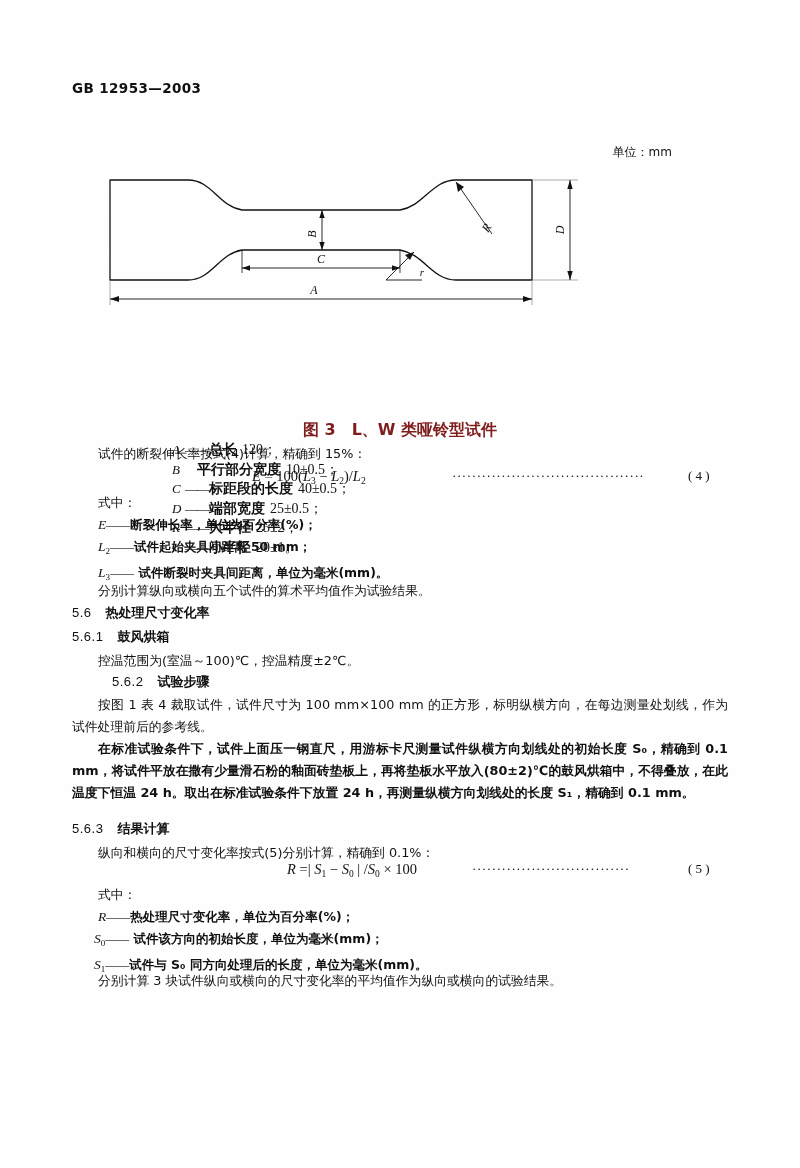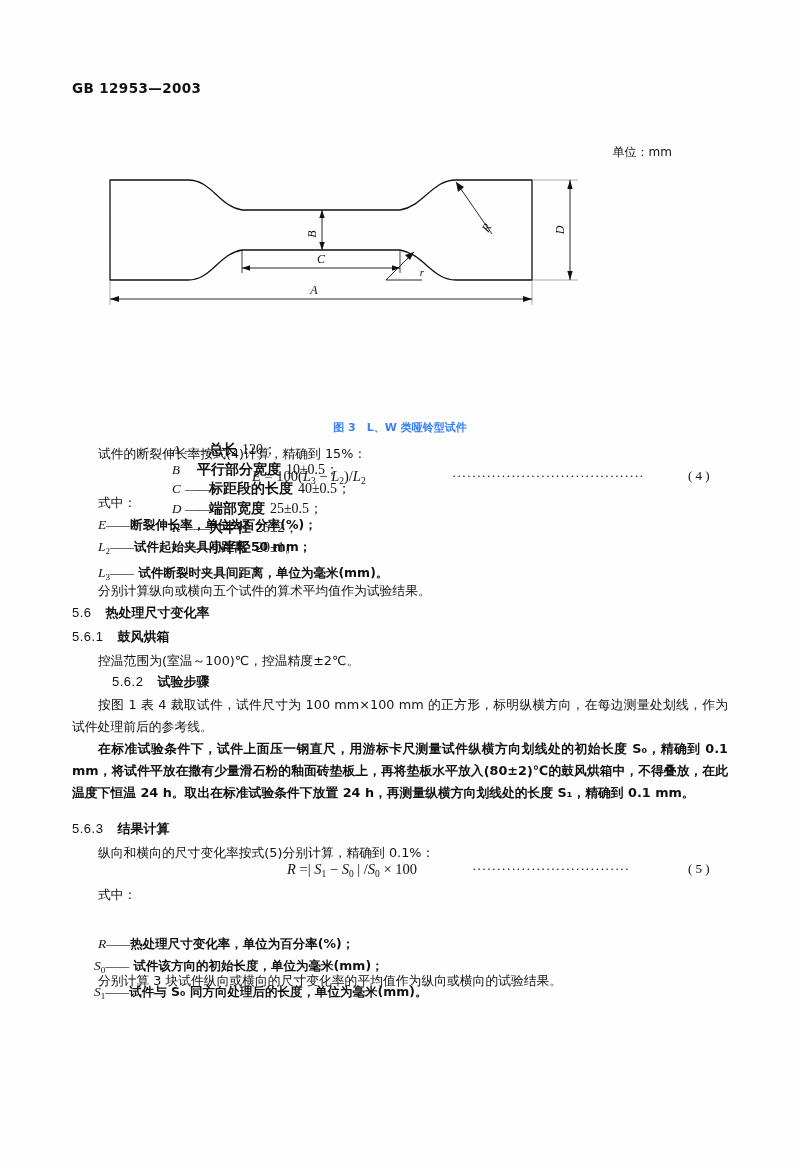--- a/index.html
+++ b/index.html
@@ -91,22 +91,22 @@
 
   
   .fig-caption {
     position: absolute;
     top: 420px;
     left: 0;
     width: 800px;
     text-align: center;
     font-family: "DejaVu Sans", "Liberation Sans", sans-serif;
     font-weight: bold;
-    font-size: 11px;
-    color: #3b82f6;
+    font-size: 16px;
+    color: #7f1d1d;
   }
 
   
   .body-text {
     position: absolute;
     left: 72px;
     width: 656px;
     font-family: "DejaVu Sans", "Liberation Sans", sans-serif;
     font-size: 12.8px;
     line-height: 22px;
@@ -352,21 +352,21 @@
       <i>R</i> =| <i>S</i><sub>1</sub> − <i>S</i><sub>0</sub> | /<i>S</i><sub>0</sub> × 100
     </span>
     <span class="formula-dots" style="left:400px;">
       ································
     </span>
     <span class="formula-no" style="left:616px;">( 5 )</span>
   </div>
 
   <div class="body-text indent" style="top:884px;">式中：</div>
 
-  <div class="defs" style="top:906px;margin-top:27px;">
+  <div class="defs" style="top:906px;">
     <div class="def-row" style="padding-left:26px;">
       <span class="def-sym"><i>R</i></span><span class="def-sym">——</span><span class="def-txt">热处理尺寸变化率，单位为百分率(%)；</span>
     </div>
     <div class="def-row" style="padding-left:22px;">
       <span class="def-sym"><i>S</i><sub>0</sub></span><span class="def-sym">——</span><span class="def-txt"> 试件该方向的初始长度，单位为毫米(mm)；</span>
     </div>
     <div class="def-row" style="padding-left:22px;">
       <span class="def-sym"><i>S</i><sub>1</sub></span><span class="def-sym">——</span><span class="def-txt">试件与 S₀ 同方向处理后的长度，单位为毫米(mm)。</span>
     </div>
   </div>

